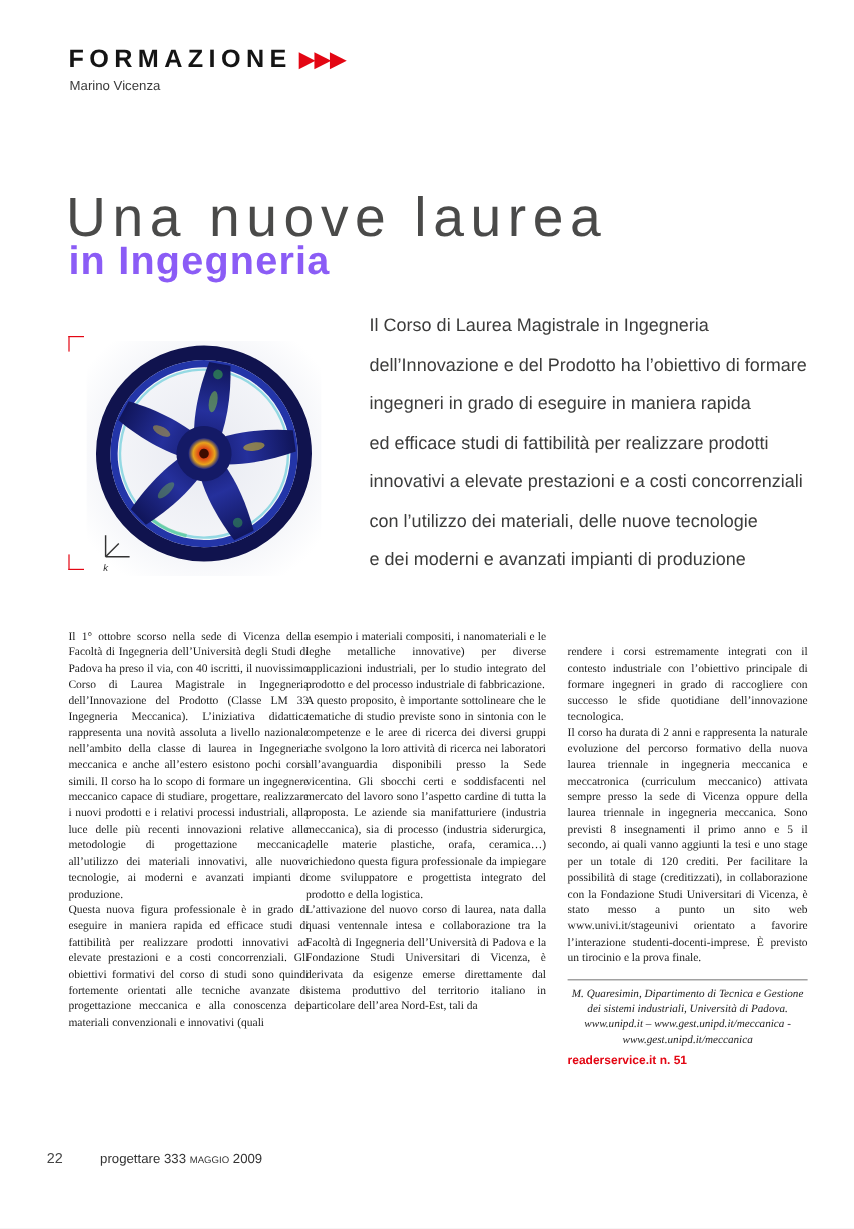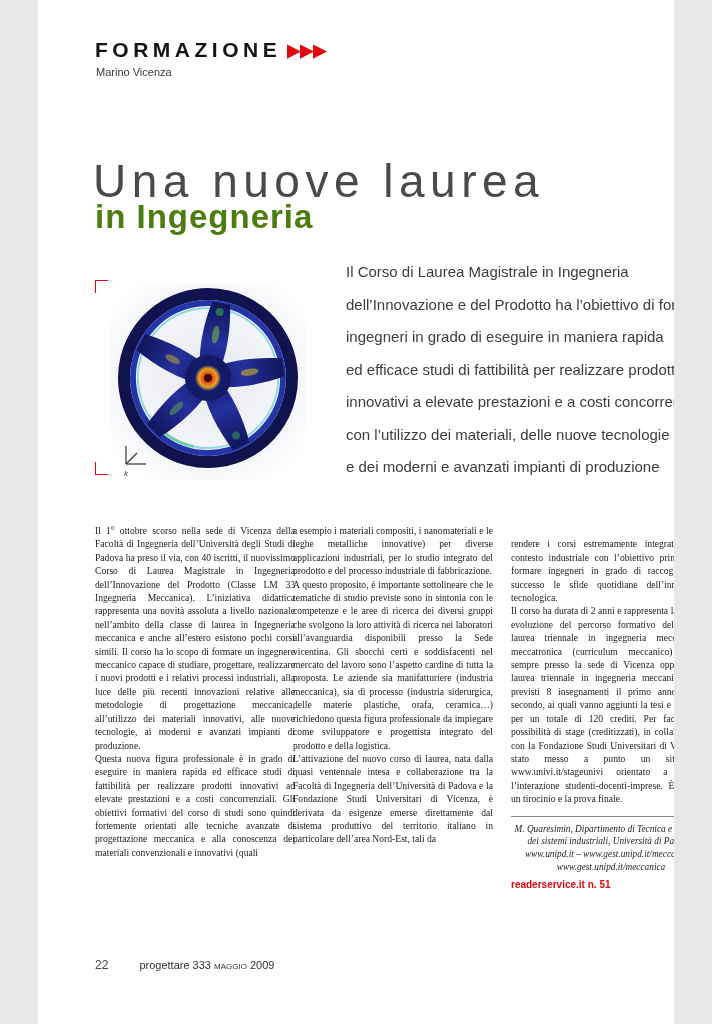--- a/index.html
+++ b/index.html
@@ -1,30 +1,30 @@
 <!DOCTYPE html>
 <html><head>
 <meta charset="utf-8">
 <style>
   * { margin:0; padding:0; box-sizing:border-box; }
   html,body { background:#e8e8e8; }
   .page {
-    position:relative; width:636px; height:1024px; background:#ffffff;
+    position:relative; width:712px; height:1024px; background:#ffffff;
     margin:0 auto; overflow:hidden;
     font-family:"Liberation Sans", sans-serif; color:#1c1c1c;
   }
   .kicker { position:absolute; left:57px; top:38px; font-size:21px; font-weight:bold;
     letter-spacing:4.5px; color:#141414; white-space:nowrap; }
   .kicker .arrows { font-size:17px; letter-spacing:0px; color:#e30613; margin-left:6px; vertical-align:1px; }
   .author { position:absolute; left:58px; top:66px; font-size:11px; color:#3a3a3a; }
 
   .title1 { position:absolute; left:55px; top:154px; font-size:46px; font-weight:300;
     letter-spacing:5.5px; color:#4a4a49; white-space:nowrap; }
   .title2 { position:absolute; left:57px; top:198px; font-size:33px; font-weight:bold;
-    letter-spacing:1px; color:#4d7c0f; white-space:nowrap; }
+    letter-spacing:1px; color:#8b5cf6; white-space:nowrap; }
 
   .crop { position:absolute; width:13px; height:13px; }
   .crop.tl { left:57px; top:280px; border-left:1.5px solid #e30613; border-top:1.5px solid #e30613; }
   .crop.bl { left:57px; top:462px; border-left:1.5px solid #e30613; border-bottom:1.5px solid #e30613; }
 
   .wheel { position:absolute; left:72px; top:284px; width:196px; height:196px; }
 
   .intro { position:absolute; left:308px; top:256px; width:404px;
     font-size:15px; line-height:32.5px; color:#3c3c3b; white-space:pre-line; }
 
@@ -35,21 +35,21 @@
   .col2 { left:255px; }
   .col3 { left:473px; }
 
   .note { margin-top:10px; white-space:normal; }
   .note-divider { border-top:1px solid #8a8a8a; margin-bottom:6px; width:100%; }
   .note-credits { font-family:"Liberation Serif", serif; font-style:italic; font-size:9.3px;
     line-height:12.8px; color:#222; white-space:pre-line; text-align:center; }
   .note-reader { font-family:"Liberation Sans", sans-serif; font-weight:bold; font-size:10px;
     color:#e30613; margin-top:4px; text-align:left; }
 
-  .footer { position:absolute; left:57px; top:958px; font-size:11px; color:#333; }
+  .footer { position:absolute; left:39px; top:958px; font-size:11px; color:#333; }
   .footer .pagenum { font-size:12px; margin-right:28px; color:#444; }
   .footer .month { font-variant:small-caps; }
 </style>
 </head>
 <body>
 
 <div class="page">
 
   <div class="kicker">
     <span>FORMAZIONE</span><span class="arrows">▶▶▶</span>

